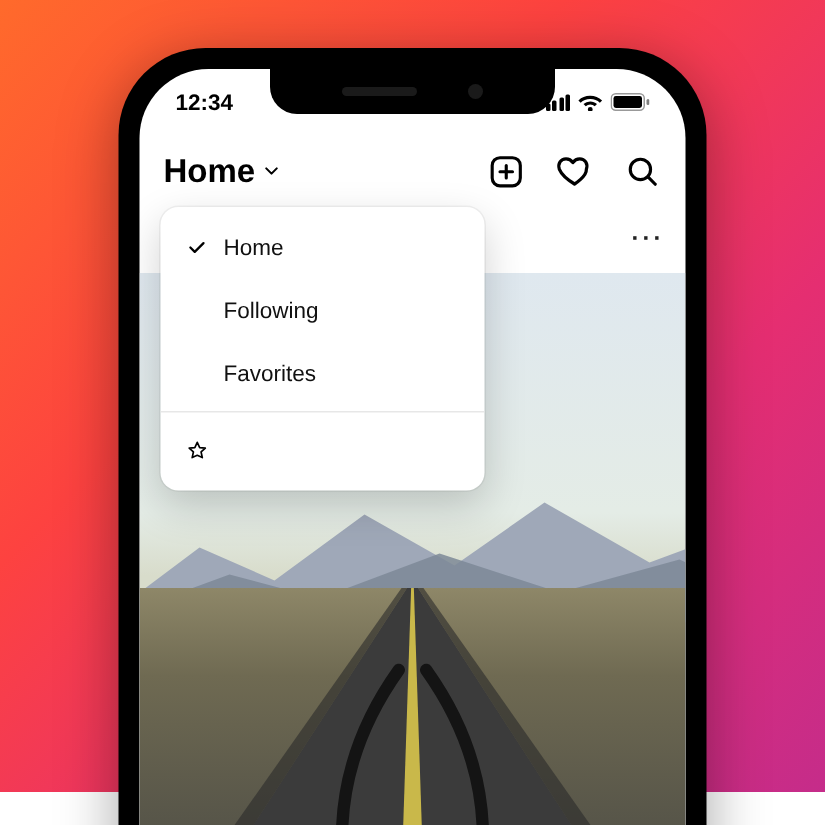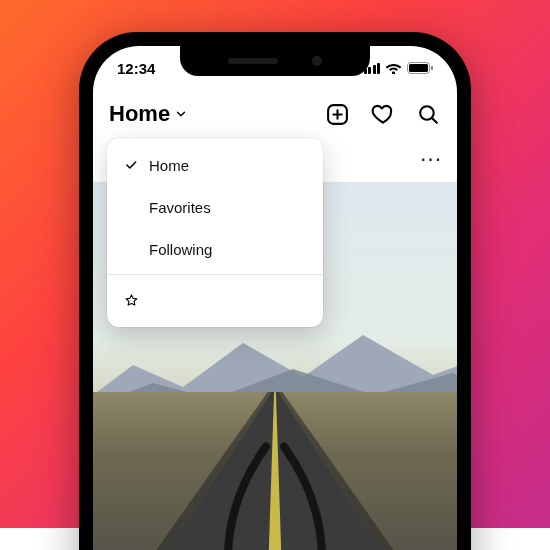--- a/index.html
+++ b/index.html
@@ -123,25 +123,25 @@
         <div class="dd-item">
           <span class="slot">
             <svg width="14" height="14" viewBox="0 0 24 24">
                 <path d="M5 12l5 5L20 7" fill="none" stroke="#000" stroke-width="2.6" stroke-linecap="round" stroke-linejoin="round"></path>
               </svg>
           </span>
           <span>Home</span>
         </div>
         <div class="dd-item">
           <span class="slot"></span>
-          <span>Favorites</span>
+          <span>Following</span>
         </div>
         <div class="dd-item">
           <span class="slot"></span>
-          <span>Following</span>
+          <span>Favorites</span>
         </div>
         <div class="dd-sep"></div>
         <div class="dd-item">
           <span class="slot">
             <svg width="15" height="15" viewBox="0 0 24 24">
                 <path d="M12 3l2.6 5.6 6 .6-4.5 4.1 1.3 6L12 16.9 6.6 19.3l1.3-6L3.4 9.2l6-.6L12 3z" fill="none" stroke="#000" stroke-width="1.8" stroke-linejoin="round"></path>
               </svg>
           </span>
         </div>
       </div>

